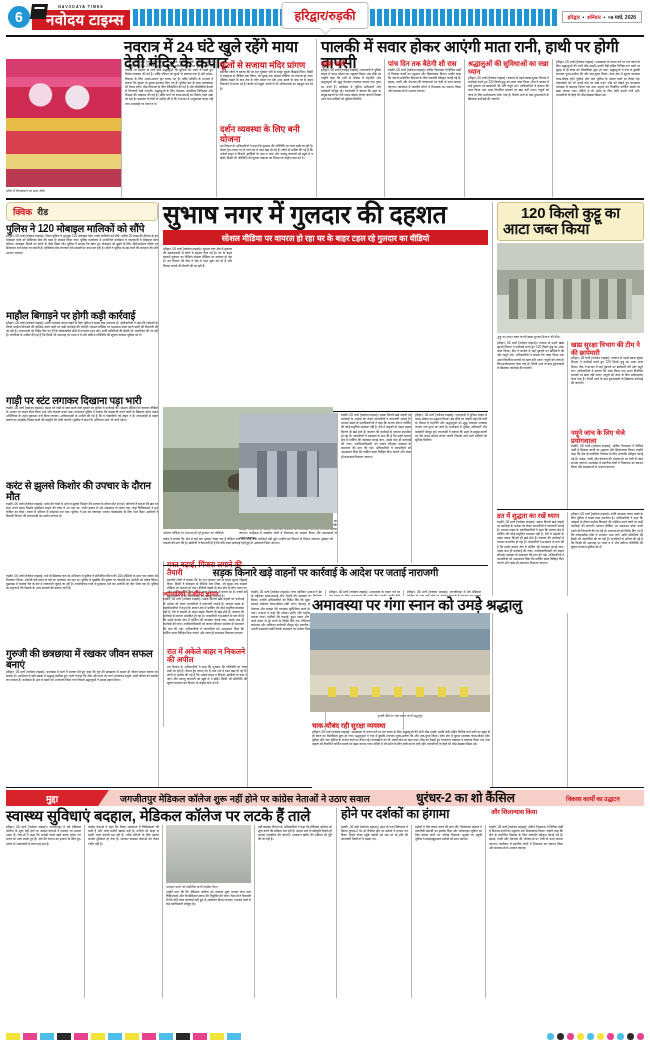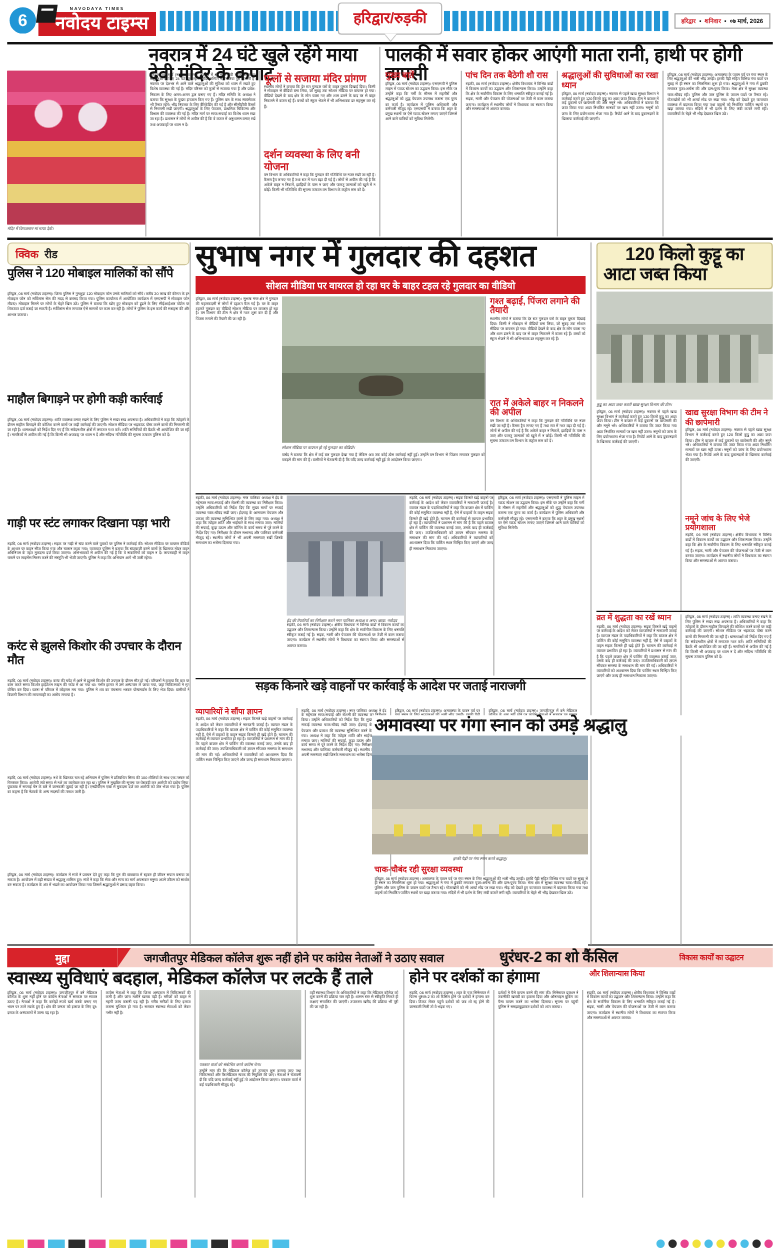--- a/index.html
+++ b/index.html
@@ -291,40 +291,41 @@
 
   <div class="rule-black"></div>
 
   <div class="flex" style="height:585px; margin-top:2px;">
 
     <div class="col" style="width:152px;">
       <div class="quickread">
         <span class="qr1">क्विक</span>
         <span class="qr2">रीड</span>
       </div>
-      <div class="col" style="flex:1; overflow:hidden;justify-content:space-between;" id="qr-items">
+      <div class="col" style="flex:1; overflow:hidden;" id="qr-items">
           <div class="hl h-sm" style="margin-top: 2px; line-height: 11px;">पुलिस ने 120 मोबाइल मालिकों को सौंपे</div>
           <div class="body-txt" style="height: 74px;">हरिद्वार, 06 मार्च (नवोदय टाइम्स)। जिला पुलिस ने गुमशुदा 120 मोबाइल फोन उनके मालिकों को सौंपे। करीब 20 लाख की कीमत के इन मोबाइल फोन को सर्विलांस सेल की मदद से बरामद किया गया। पुलिस कार्यालय में आयोजित कार्यक्रम में एसएसपी ने मोबाइल फोन लौटाए। मोबाइल मिलने पर लोगों के चेहरे खिल उठे। पुलिस ने बताया कि खोए हुए मोबाइल को ढूंढने के लिए सीईआईआर पोर्टल पर शिकायत दर्ज कराई जा सकती है। सर्विलांस सेल लगातार ऐसे मामलों पर काम कर रही है। लोगों ने पुलिस के इस कार्य की सराहना की और आभार जताया।</div>
           <div class="hl h-sm" style="margin-top: 2px; line-height: 11px;">माहौल बिगाड़ने पर होगी कड़ी कार्रवाई</div>
           <div class="body-txt" style="height: 72px;">हरिद्वार, 06 मार्च (नवोदय टाइम्स)। शांति व्यवस्था बनाए रखने के लिए पुलिस ने सख्त रुख अपनाया है। अधिकारियों ने कहा कि त्योहारों के दौरान माहौल बिगाड़ने की कोशिश करने वालों पर कड़ी कार्रवाई की जाएगी। सोशल मीडिया पर भड़काऊ पोस्ट करने वालों की निगरानी की जा रही है। थानाध्यक्षों को निर्देश दिए गए हैं कि संवेदनशील क्षेत्रों में लगातार गश्त करें। शांति समितियों की बैठकें भी आयोजित की जा रही हैं। नागरिकों से अपील की गई है कि किसी भी अफवाह पर ध्यान न दें और संदिग्ध गतिविधि की सूचना तत्काल पुलिस को दें।</div>
           <div class="hl h-sm" style="margin-top: 2px; line-height: 11px;">गाड़ी पर स्टंट लगाकर दिखाना पड़ा भारी</div>
           <div class="body-txt" style="height: 72px;">रुड़की, 06 मार्च (नवोदय टाइम्स)। सड़क पर गाड़ी से स्टंट करने वाले युवकों पर पुलिस ने कार्रवाई की। सोशल मीडिया पर वायरल वीडियो के आधार पर वाहन सीज किया गया और चालान काटा गया। यातायात पुलिस ने बताया कि स्टंटबाजी करने वालों के खिलाफ मोटर वाहन अधिनियम के तहत मुकदमा दर्ज किया जाएगा। अभिभावकों से अपील की गई है कि वे नाबालिगों को वाहन न दें। लापरवाही से वाहन चलाने पर लाइसेंस निरस्त करने की संस्तुति भी भेजी जाएगी। पुलिस ने कहा कि अभियान आगे भी जारी रहेगा।</div>
           <div class="hl h-sm" style="margin-top: 2px; line-height: 11px;">करंट से झुलसे किशोर की उपचार के दौरान मौत</div>
           <div class="body-txt" style="height: 72px;">रुड़की, 06 मार्च (नवोदय टाइम्स)। करंट की चपेट में आने से झुलसे किशोर की उपचार के दौरान मौत हो गई। परिजनों ने बताया कि छत पर काम करते समय किशोर हाईटेंशन लाइन की चपेट में आ गया था। गंभीर हालत में उसे अस्पताल ले जाया गया, जहां चिकित्सकों ने मृत घोषित कर दिया। घटना से परिवार में कोहराम मच गया। पुलिस ने शव का पंचनामा भरकर पोस्टमार्टम के लिए भेज दिया। ग्रामीणों ने बिजली विभाग की लापरवाही का आरोप लगाया है।</div>
           <div class="body-txt" style="height: 72px;">रुड़की, 06 मार्च (नवोदय टाइम्स)। नशे के खिलाफ चल रहे अभियान में पुलिस ने प्रतिबंधित सिरप की 100 शीशियों के साथ एक तस्कर को गिरफ्तार किया। आरोपी लंबे समय से नशे का कारोबार कर रहा था। पुलिस ने मुखबिर की सूचना पर घेराबंदी कर आरोपी को दबोच लिया। पूछताछ में सप्लाई चेन के बारे में जानकारी जुटाई जा रही है। एनडीपीएस एक्ट में मुकदमा दर्ज कर आरोपी को जेल भेजा गया है। पुलिस का कहना है कि नेटवर्क के अन्य सदस्यों की तलाश जारी है।</div>
+          <div class="hl h-sm" style="margin-top: 2px; line-height: 11px;">गुरुजी की छत्रछाया में रखकर जीवन सफल बनाएं</div>
           <div class="body-txt" style="height: 60px;">हरिद्वार, 06 मार्च (नवोदय टाइम्स)। कार्यक्रम में संतों ने प्रवचन देते हुए कहा कि गुरु की छत्रछाया में रहकर ही जीवन सफल बनाया जा सकता है। आयोजन में बड़ी संख्या में श्रद्धालु शामिल हुए। संतों ने कहा कि सेवा और सत्य का मार्ग अपनाकर मनुष्य अपने जीवन को सार्थक कर सकता है। कार्यक्रम के अंत में भंडारे का आयोजन किया गया जिसमें श्रद्धालुओं ने प्रसाद ग्रहण किया।</div>
         </div>
     </div>
 
     <div class="col vline" style="width:334px; padding:0 4px;">
 
       <div class="hl h-mega" style="text-align:left; height:28px;">सुभाष नगर में गुलदार की दहशत</div>
       <div class="redbar">सोशल मीडिया पर वायरल हो रहा घर के बाहर टहल रहे गुलदार का वीडियो</div>
 
-      <div class="flex" style="height:162px; margin-top:2px;">
+      <div class="flex" style="height:162px; margin-top:2px;flex-direction:column;">
         <div class="col" style="width:72px; padding-right:3px;">
           <div class="body-txt" style="height:160px;">हरिद्वार, 06 मार्च (नवोदय टाइम्स)। सुभाष नगर क्षेत्र में गुलदार की चहलकदमी से लोगों में दहशत फैल गई है। घर के बाहर टहलते गुलदार का वीडियो सोशल मीडिया पर वायरल हो रहा है। वन विभाग की टीम ने क्षेत्र में गश्त शुरू कर दी है और पिंजरा लगाने की तैयारी की जा रही है।</div>
         </div>
         <div class="col" style="width:170px;">
           <div class="photo ph-leopard" style="height:122px;"></div>
           <div class="cap">सोशल मीडिया पर वायरल हो रहे गुलदार का वीडियो।</div>
           <div class="body-txt" style="height:26px; padding-top:2px;">पार्षद ने बताया कि क्षेत्र में कई बार गुलदार देखा गया है लेकिन अब तक कोई ठोस कार्रवाई नहीं हुई। उन्होंने वन विभाग से पिंजरा लगाकर गुलदार को पकड़ने की मांग की है। ग्रामीणों ने चेतावनी दी है कि यदि जल्द कार्रवाई नहीं हुई तो आंदोलन किया जाएगा।</div>
         </div>
         <div class="col vline" style="width:84px; padding-left:3px;">
           <div class="subred" style="font-size:7.4px;line-height:8.4px;">गश्त बढ़ाई, पिंजरा लगाने की तैयारी</div>

